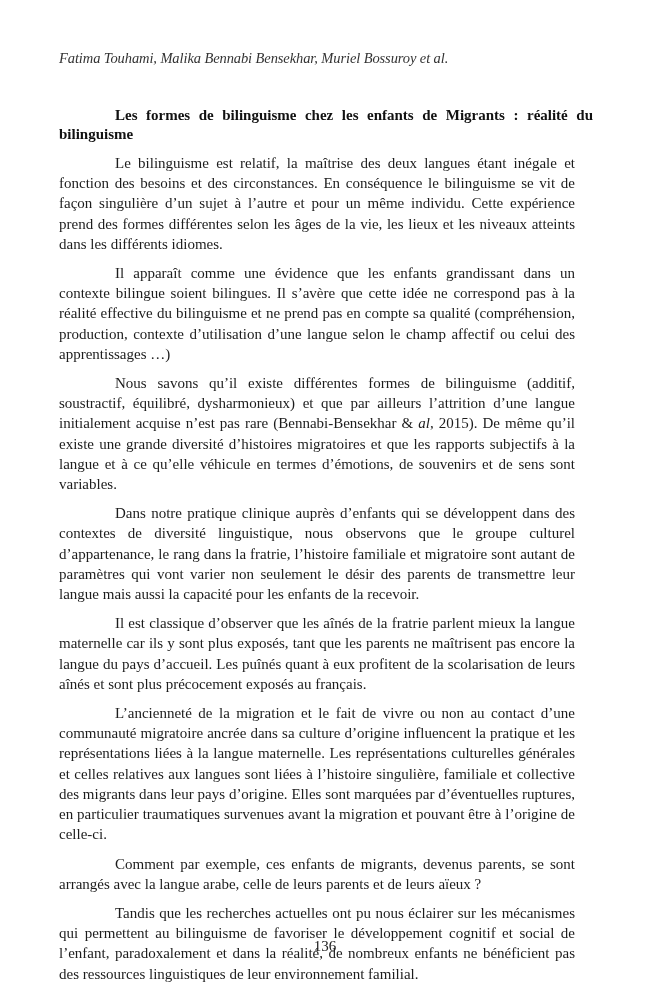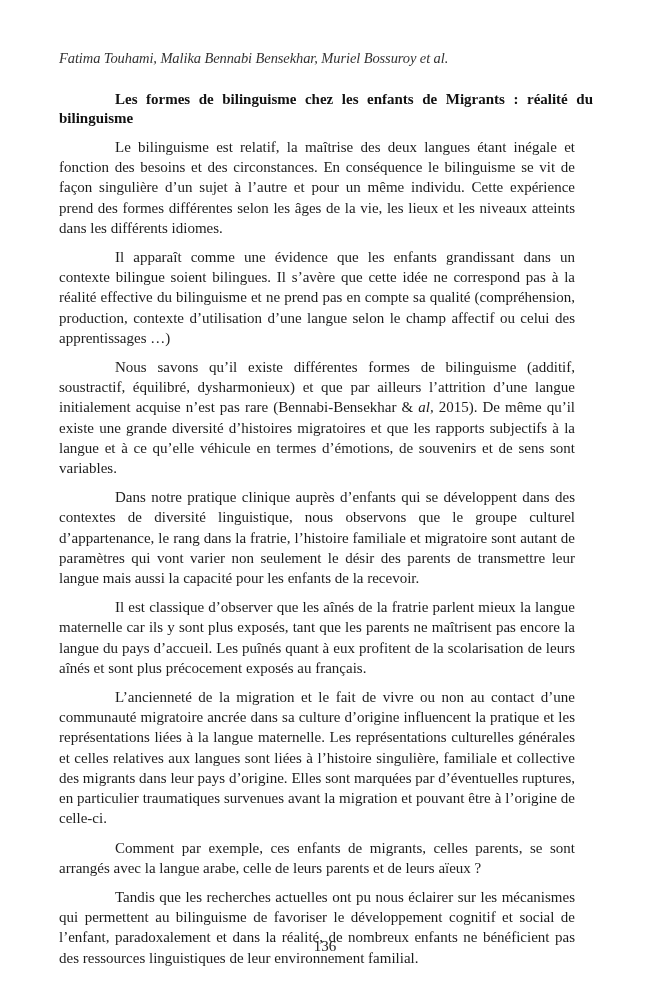--- a/index.html
+++ b/index.html
@@ -12,21 +12,21 @@
   .running-header {
     position: absolute; left: 59px; top: 50px;
     font-style: italic; font-size: 14.5px; color: #333;
     letter-spacing: -0.1px;
   }
   .content {
     position: absolute; left: 59px; top: 90px; width: 534px;
   }
   .section-title {
     font-weight: bold; font-size: 15px; line-height: 19px;
-    text-indent: 56px; text-align: justify; margin: 0 0 9px 0; color: #111;
+    text-indent: 56px; text-align: justify; margin: 16px 0 9px 0; color: #111;
   }
   .para {
     font-size: 15px; line-height: 20.2px; text-align: justify;
     text-indent: 56px; margin: 0 18px 9px 0; color: #1c1c1c;
     hyphens: none;
   }
   .para i { }
   .page-number {
     position: absolute; left: 0; width: 650px; top: 938px;
     text-align: center; font-size: 15px; color: #222;
@@ -40,18 +40,18 @@
 
   <div class="content">
     <p class="section-title">Les formes de bilinguisme chez les enfants de Migrants : réalité du bilinguisme</p>
 
     <p class="para">Le bilinguisme est relatif, la maîtrise des deux langues étant inégale et fonction des besoins et des circonstances. En conséquence le bilinguisme se vit de façon singulière d’un sujet à l’autre et pour un même individu. Cette expérience prend des formes différentes selon les âges de la vie, les lieux et les niveaux atteints dans les différents idiomes.</p>
     <p class="para">Il apparaît comme une évidence que les enfants grandissant dans un contexte bilingue soient bilingues. Il s’avère que cette idée ne correspond pas à la réalité effective du bilinguisme et ne prend pas en compte sa qualité (compréhension, production, contexte d’utilisation d’une langue selon le champ affectif ou celui des apprentissages …)</p>
     <p class="para"><span>Nous savons qu’il existe différentes formes de bilinguisme (additif, soustractif, équilibré, dysharmonieux) et que par ailleurs l’attrition d’une langue initialement acquise n’est pas rare (Bennabi-Bensekhar &amp; </span><i>al</i><span>, 2015). De même qu’il existe une grande diversité d’histoires migratoires et que les rapports subjectifs à la langue et à ce qu’elle véhicule en termes d’émotions, de souvenirs et de sens sont variables.</span></p>
     <p class="para">Dans notre pratique clinique auprès d’enfants qui se développent dans des contextes de diversité linguistique, nous observons que le groupe culturel d’appartenance, le rang dans la fratrie, l’histoire familiale et migratoire sont autant de paramètres qui vont varier non seulement le désir des parents de transmettre leur langue mais aussi la capacité pour les enfants de la recevoir.</p>
     <p class="para">Il est classique d’observer que les aînés de la fratrie parlent mieux la langue maternelle car ils y sont plus exposés, tant que les parents ne maîtrisent pas encore la langue du pays d’accueil. Les puînés quant à eux profitent de la scolarisation de leurs aînés et sont plus précocement exposés au français.</p>
     <p class="para">L’ancienneté de la migration et le fait de vivre ou non au contact d’une communauté migratoire ancrée dans sa culture d’origine influencent la pratique et les représentations liées à la langue maternelle. Les représentations culturelles générales et celles relatives aux langues sont liées à l’histoire singulière, familiale et collective des migrants dans leur pays d’origine. Elles sont marquées par d’éventuelles ruptures, en particulier traumatiques survenues avant la migration et pouvant être à l’origine de celle-ci.</p>
-    <p class="para">Comment par exemple, ces enfants de migrants, celles parents, se sont arrangés avec la langue arabe, celle de leurs parents et de leurs aïeux ?</p>
+    <p class="para">Comment par exemple, ces enfants de migrants, devenus parents, se sont arrangés avec la langue arabe, celle de leurs parents et de leurs aïeux ?</p>
     <p class="para">Tandis que les recherches actuelles ont pu nous éclairer sur les mécanismes qui permettent au bilinguisme de favoriser le développement cognitif  et social de l’enfant, paradoxalement et dans la réalité, de nombreux enfants ne bénéficient pas des ressources linguistiques de leur environnement familial.</p>
   </div>
 
   <div class="page-number">136</div>
 </div>
 
 </body></html>

